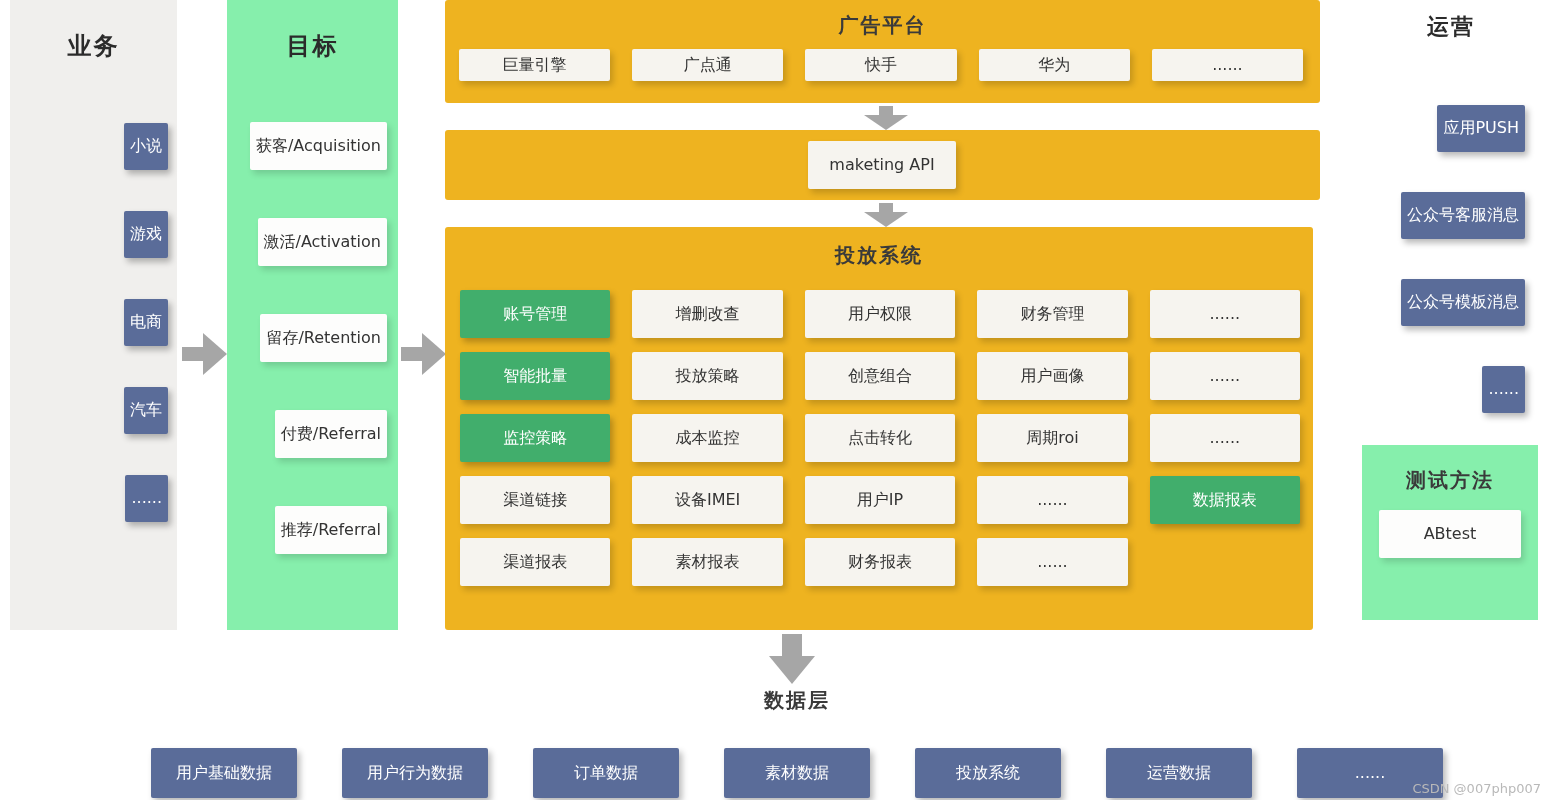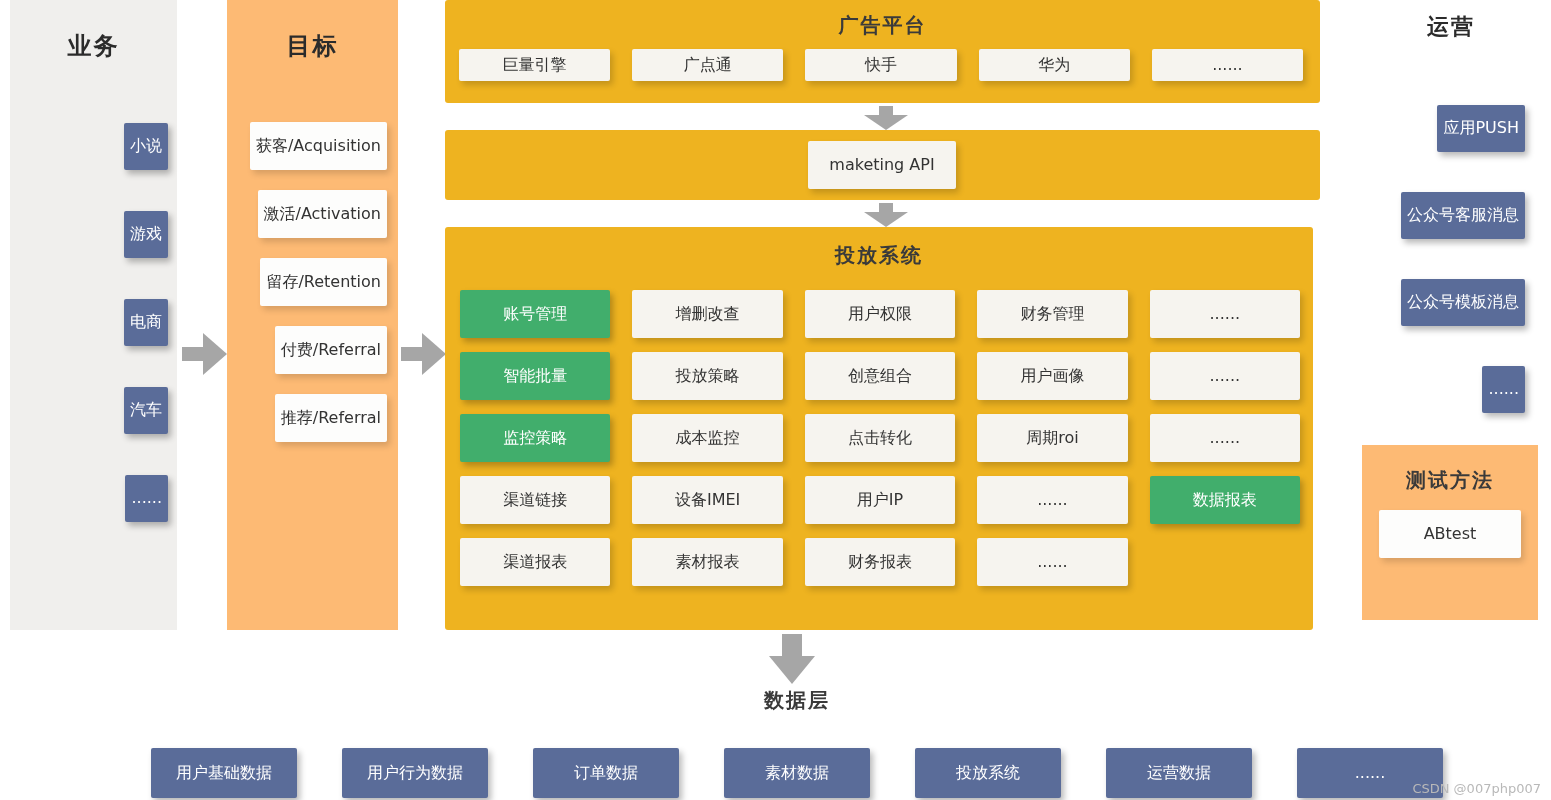--- a/index.html
+++ b/index.html
@@ -5,21 +5,21 @@
   * { margin:0; padding:0; box-sizing:border-box; }
   html,body { width:1551px; height:800px; }
   body {
     position:relative;
     background:#ffffff;
     font-family:"DejaVu Sans","Liberation Sans",sans-serif;
     overflow:hidden;
   }
   .abs { position:absolute; }
   .gray-panel { background:#F0EFED; }
-  .pink { background:#fdba74; }
+  .pink { background:#86efac; }
   .yellow-box { position:absolute; background:#EEB320; border-radius:3px; }
   .panel-title { font-weight:bold; color:#2b2b2b; text-align:center; font-size:24px; letter-spacing:2px; }
   .box-title { font-weight:bold; color:#3a3a3a; text-align:center; font-size:20px; letter-spacing:2px; }
   .btn {
     display:flex; align-items:center; justify-content:center; text-align:center;
     font-size:16px; color:#333; border-radius:2px; line-height:1.3; padding:2px 6px;
   }
   .btn.blue { background:#5A6C99; color:#ffffff; box-shadow:3px 4px 6px rgba(0,0,0,0.28); }
   .btn.green { background:#41AE6C; color:#ffffff; box-shadow:3px 4px 6px rgba(0,0,0,0.25); }
   .btn.offwhite { background:#F6F4EF; color:#333333; box-shadow:3px 4px 6px rgba(0,0,0,0.18); }
@@ -62,21 +62,21 @@
   </div>
 </div>
 
 <div class="arrow-right" style="left:182px;top:333px">
   <div class="shaft"></div>
     <div class="head"></div>
 </div>
 
 <div class="abs pink" style="left:227px;top:0;width:171px;height:630px">
   <div class="panel-title" style="padding-top:30px">目标</div>
-  <div class="stack" style="position:absolute;top:122px;left:13px;right:11px;gap:20px">
+  <div class="stack" style="position:absolute;top:122px;left:13px;right:11px;gap:48px">
     <div class="btn white" style="height:48px">获客/Acquisition</div>
     <div class="btn white" style="height:48px">激活/Activation</div>
     <div class="btn white" style="height:48px">留存/Retention</div>
     <div class="btn white" style="height:48px">付费/Referral</div>
     <div class="btn white" style="height:48px">推荐/Referral</div>
   </div>
 </div>
 
 <div class="arrow-right" style="left:401px;top:333px">
   <div class="shaft"></div>

